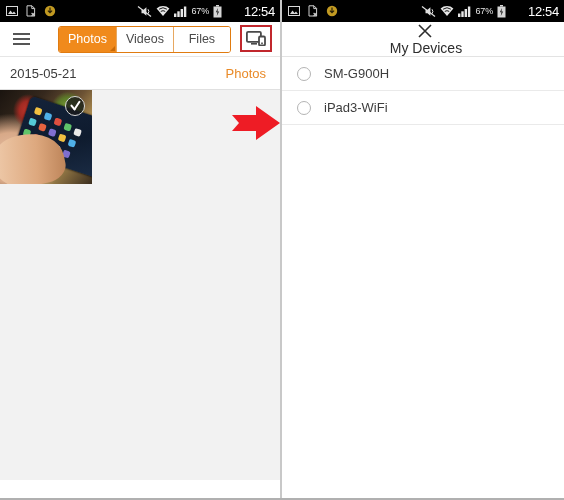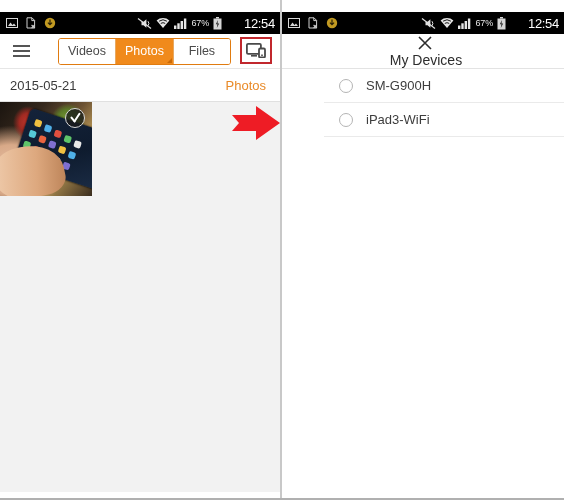--- a/index.html
+++ b/index.html
@@ -19,21 +19,21 @@
     height: 500px;
     box-sizing: border-box;
     border-bottom: 2px solid #b0b0b0;
     background: #ffffff;
     overflow: hidden;
   }
 
   
   .panel {
     position: absolute;
-    top: 12px;
+    top: 0;
     width: 280px;
     height: 480px;
     overflow: hidden;
   }
   .panel-left  { left: 0;   background: #f2f2f2; }
   .panel-right { left: 282px; width: 282px; background: #ffffff; }
   .panel-divider {
     position: absolute;
     left: 280px; top: 0;
     width: 2px; height: 498px;
@@ -297,21 +297,21 @@
     border: 2px solid #c1272d;
     padding: 2px 6px 3px 6px;
     font-size: 13px;
     color: #e98a28;
     background: #ffffff;
     cursor: pointer;
     line-height: 15px;
   }
 
   
-  .dev-list { background: #ffffff; padding-left: 42px; }
+  .dev-list { background: #ffffff; }
   .dev-row {
     height: 34px;
     display: flex;
     align-items: center;
     padding-left: 15px;
     border-bottom: 1px solid #eaeaea;
     cursor: pointer;
     box-sizing: border-box;
   }
   .radio {
@@ -391,22 +391,22 @@
       </div>
     </div>
 
     <div class="topbar">
       <div class="hamburger">
         <i></i>
           <i></i>
           <i></i>
       </div>
       <div class="segmented">
+        <div class="seg active">Photos</div>
         <div class="seg">Videos</div>
-        <div class="seg active">Photos</div>
         <div class="seg">Files</div>
       </div>
       <div class="cast-btn">
         <svg width="20" height="15" viewBox="0 0 20 15">
           <rect x="0.9" y="0.9" width="14" height="10" rx="1.2" fill="none" stroke="#4a4a4a" stroke-width="1.8"></rect>
           <rect x="5" y="12" width="6" height="1.6" fill="#4a4a4a"></rect>
           <rect x="13" y="5.5" width="6" height="9" rx="1.2" fill="#ffffff" stroke="#4a4a4a" stroke-width="1.8"></rect>
           <rect x="15" y="11.6" width="2" height="1.2" fill="#4a4a4a"></rect>
         </svg>
       </div>

